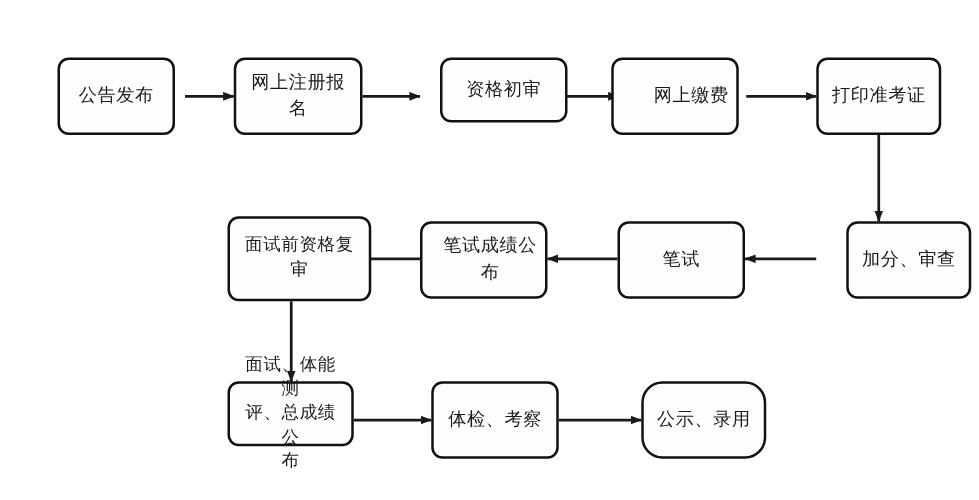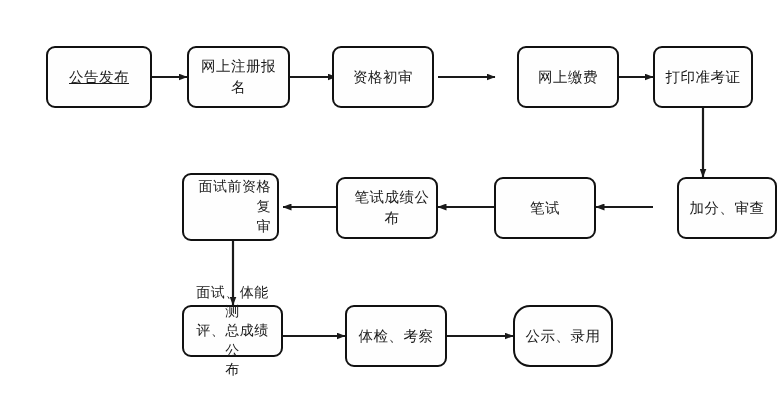--- a/index.html
+++ b/index.html
@@ -69,45 +69,45 @@
         <line x1="653" y1="207" x2="596" y2="207" stroke="#1a1a1a" stroke-width="2.2" marker-end="url(#arrowhead)"></line>
         <line x1="494" y1="207" x2="438" y2="207" stroke="#1a1a1a" stroke-width="2.2" marker-end="url(#arrowhead)"></line>
         <line x1="336" y1="207" x2="283" y2="207" stroke="#1a1a1a" stroke-width="2.2" marker-end="url(#arrowhead)"></line>
         <line x1="233" y1="241" x2="233" y2="305" stroke="#1a1a1a" stroke-width="2.2" marker-end="url(#arrowhead)"></line>
         <line x1="283" y1="336" x2="345" y2="336" stroke="#1a1a1a" stroke-width="2.2" marker-end="url(#arrowhead)"></line>
         <line x1="447" y1="336" x2="513" y2="336" stroke="#1a1a1a" stroke-width="2.2" marker-end="url(#arrowhead)"></line>
       </g>
   </svg>
 
   <div id="node-group">
-      <div class="node" style="left: 46px; top: 46px; width: 106px; height: 62px; text-decoration: underline;">
+      <div class="node" style="left: 46px; top: 46px; width: 94px; height: 62px;">
         <span class="node-label">公告发布</span>
       </div>
       <div class="node" style="left: 187px; top: 46px; width: 103px; height: 62px;">
         <span class="node-label">网上注册报名</span>
       </div>
-      <div class="node" style="left: 332px; top: 46px; width: 102px; height: 62px;">
+      <div class="node" style="left: 352px; top: 46px; width: 102px; height: 52px;">
         <span class="node-label">资格初审</span>
       </div>
-      <div class="node" style="left: 517px; top: 46px; width: 102px; height: 62px;">
+      <div class="node" style="left: 489px; top: 46px; width: 102px; height: 62px; justify-content: flex-end;">
         <span class="node-label">网上缴费</span>
       </div>
       <div class="node" style="left: 653px; top: 46px; width: 100px; height: 62px;">
         <span class="node-label">打印准考证</span>
       </div>
       <div class="node" style="left: 677px; top: 177px; width: 100px; height: 62px;">
         <span class="node-label">加分、审查</span>
       </div>
       <div class="node" style="left: 494px; top: 177px; width: 102px; height: 62px;">
         <span class="node-label">笔试</span>
       </div>
       <div class="node" style="left: 336px; top: 177px; width: 102px; height: 62px; padding-left: 10px;">
         <span class="node-label">笔试成绩公布</span>
       </div>
-      <div class="node wrap-2" style="left: 182px; top: 173px; width: 97px; height: 68px; text-align: right;">
+      <div class="node wrap-2" style="left: 182px; top: 173px; width: 115px; height: 68px;">
         <span class="node-label">面试前资格复
 审</span>
       </div>
       <div class="node wrap-3" style="left: 182px; top: 305px; width: 101px; height: 52px;">
         <span class="node-label">面试、体能测
 评、总成绩公
 布</span>
       </div>
       <div class="node" style="left: 345px; top: 305px; width: 102px; height: 62px;">
         <span class="node-label">体检、考察</span>

